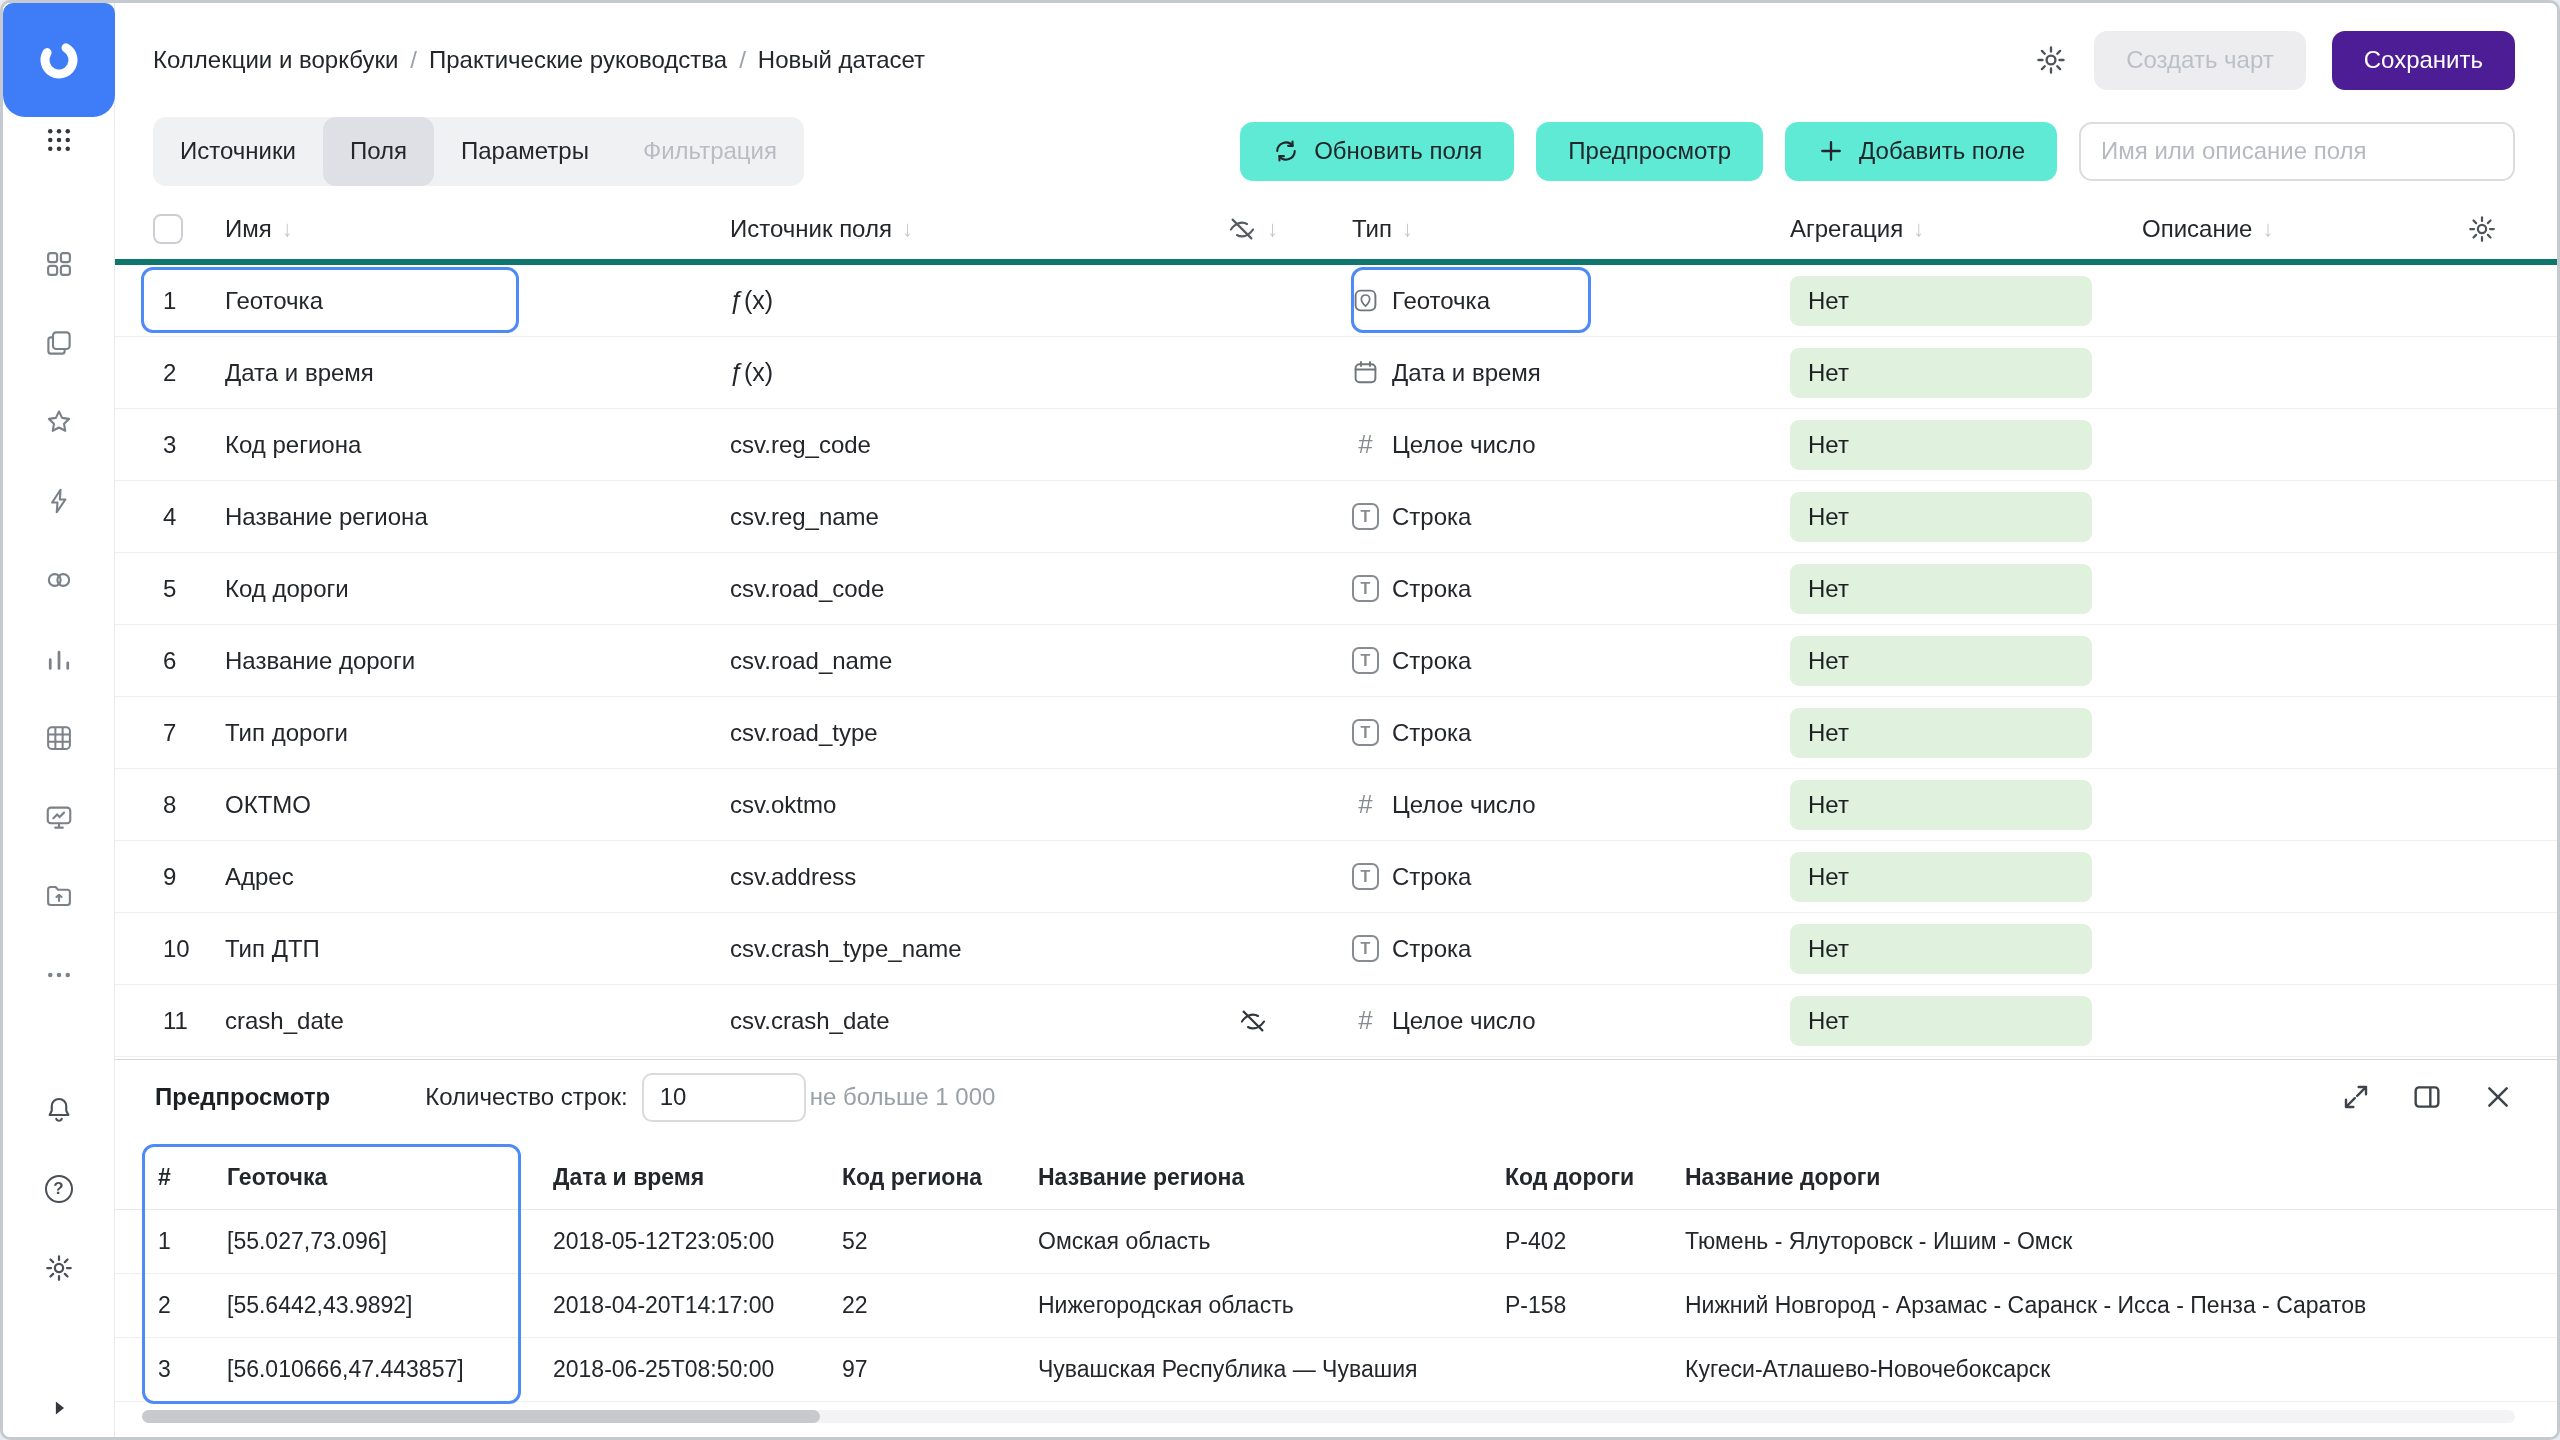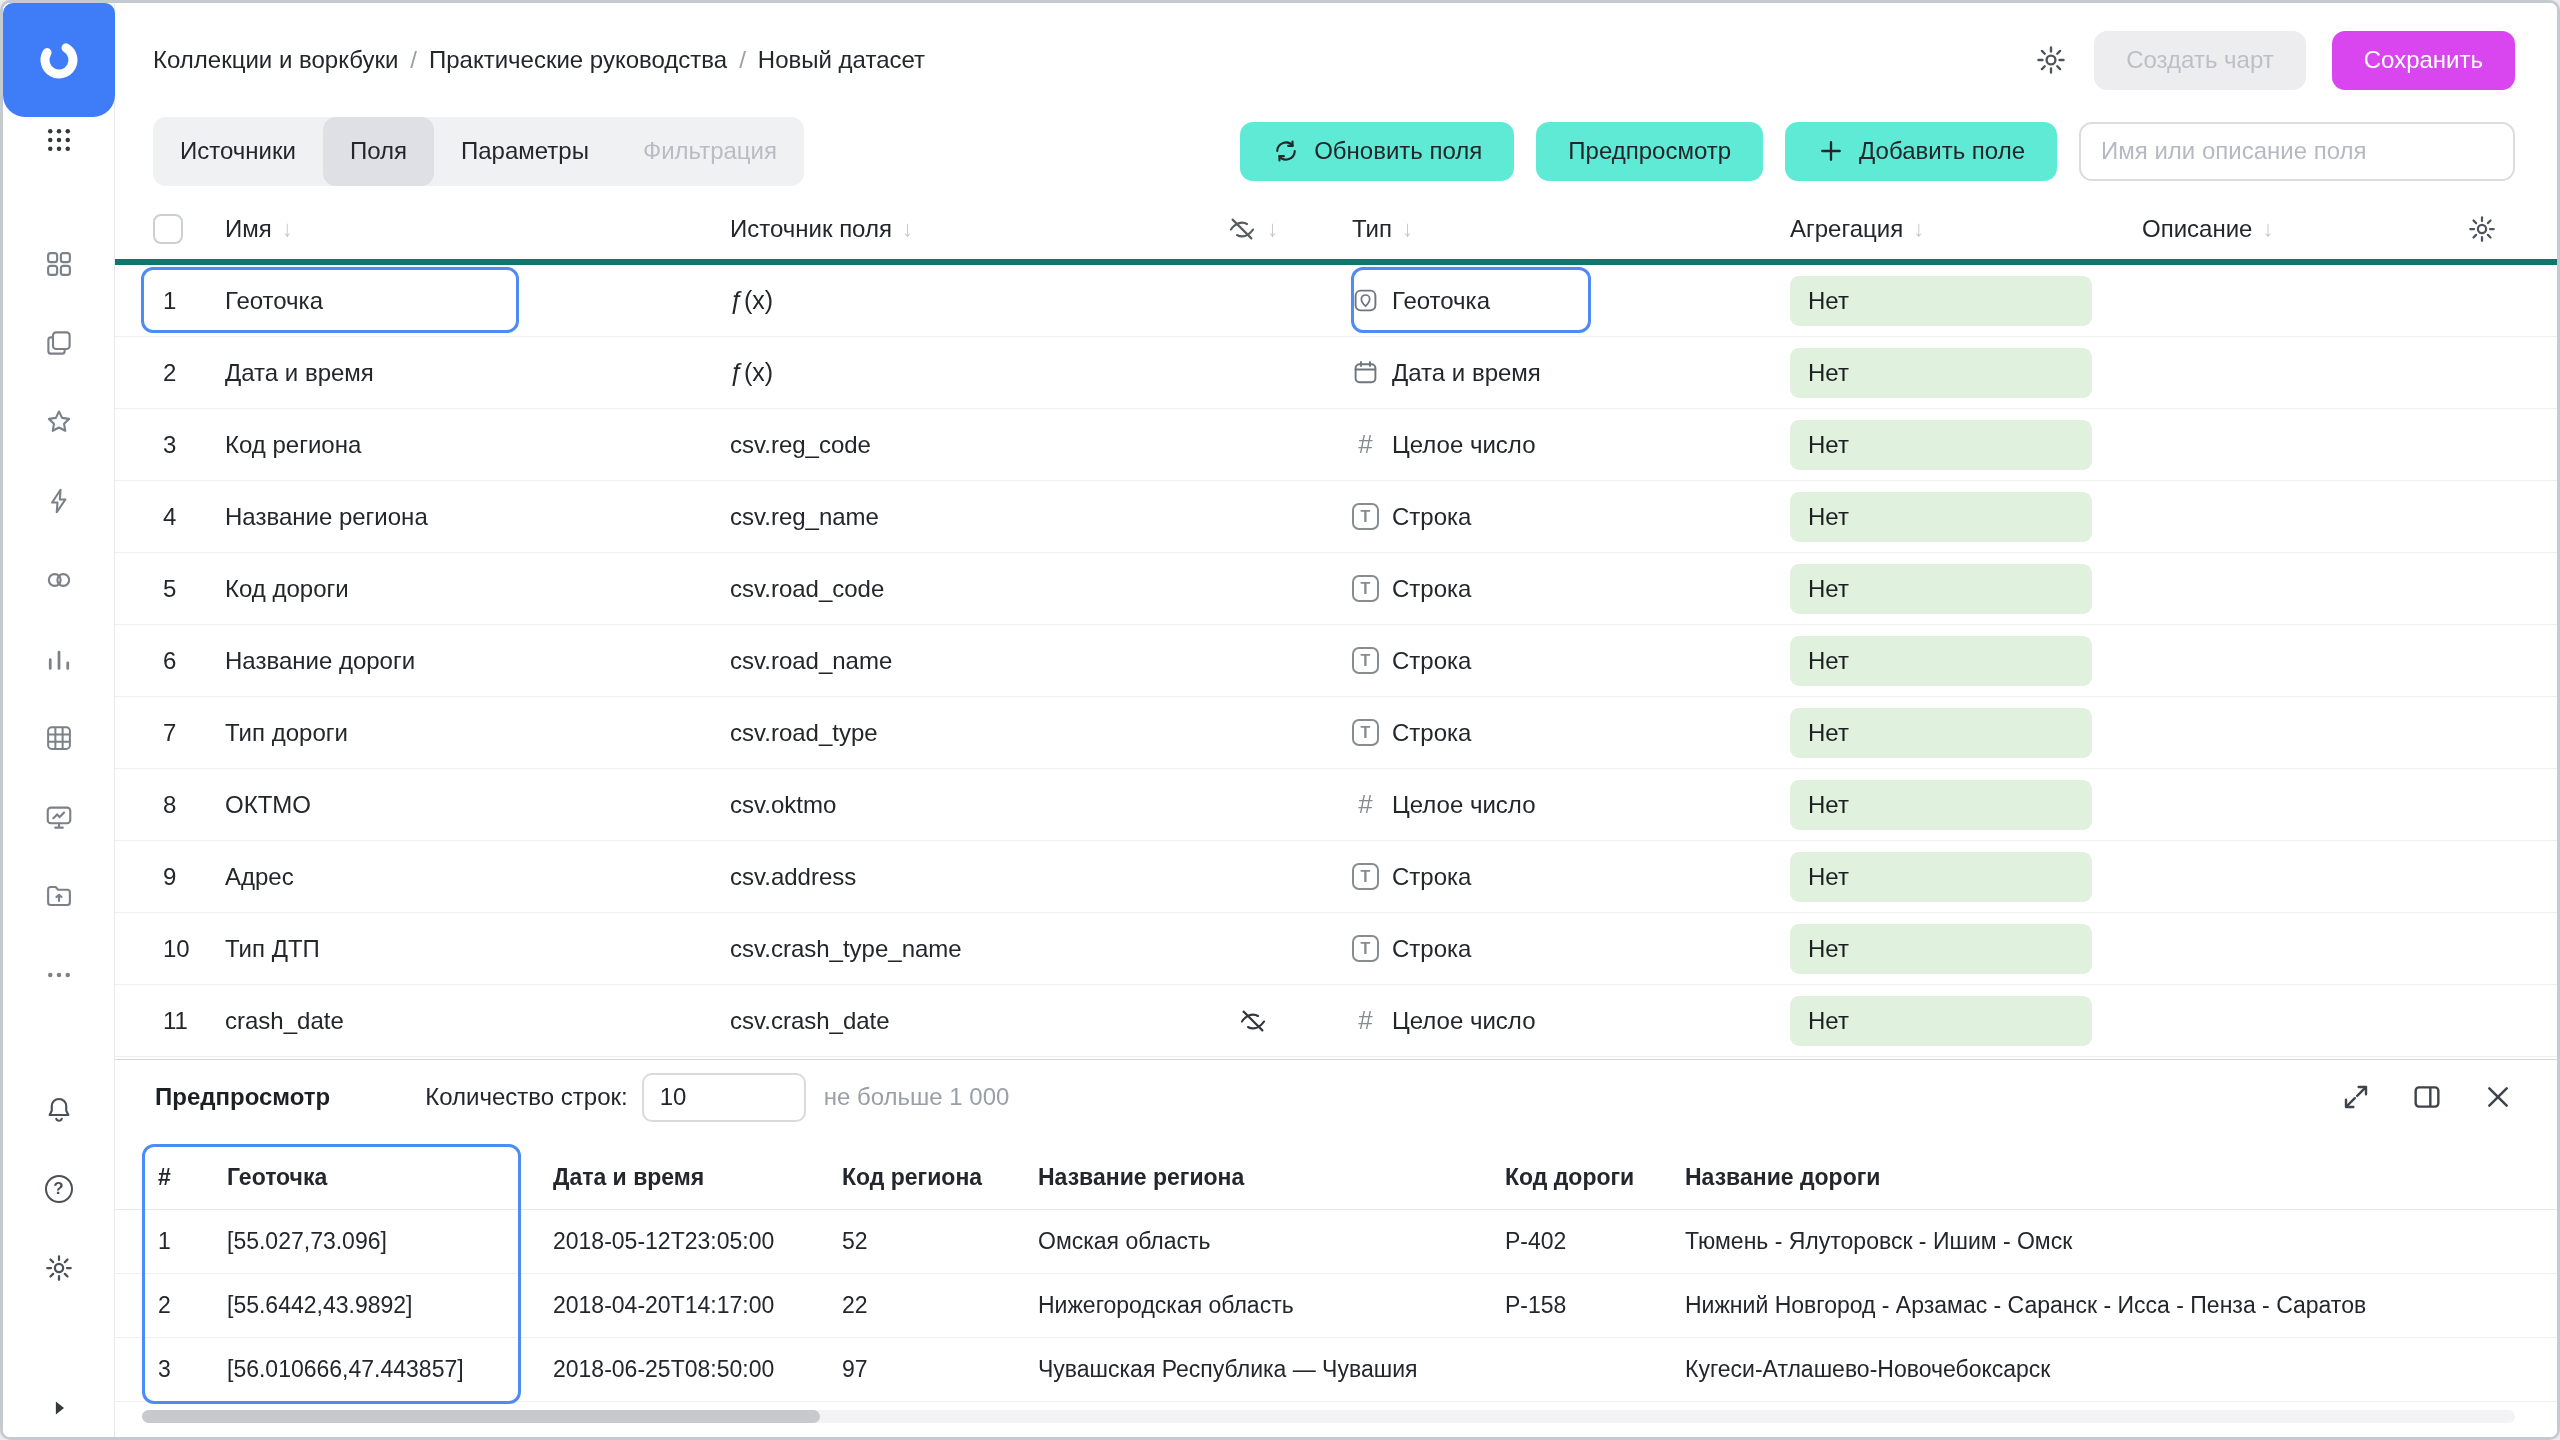--- a/index.html
+++ b/index.html
@@ -25,21 +25,21 @@
 
   .topbar{height:100px;display:flex;align-items:center;padding:14px 42px 0 38px}
   .breadcrumb{display:flex;align-items:center;gap:12px;font-size:24px;color:#23262b}
   .crumb{cursor:default}
   .crumb-sep{color:#9aa0a8}
   .topbar-right{margin-left:auto;display:flex;align-items:center;gap:26px}
   .icon-btn{width:34px;height:34px;color:#4f545b;display:flex;align-items:center;justify-content:center}
   .icon-btn svg{width:32px;height:32px}
   .btn{height:59px;border-radius:13px;border:none;font-size:24px;font-family:inherit;padding:0 32px;display:flex;align-items:center;gap:14px;cursor:pointer}
   .btn-disabled{background:#ededef;color:#bcc0c6}
-  .btn-primary{background:#d946ef;color:#fff}
+  .btn-primary{background:#4c1d95;color:#fff}
   .btn-gray{background:#5eead4;color:#23262b}
 
   .toolbar{height:96px;display:flex;align-items:center;padding:0 42px 0 38px}
   .tabs{display:flex;background:#f0f1f3;border-radius:13px;height:69px}
   .tab{display:flex;align-items:center;padding:0 27px;font-size:24px;color:#23262b;border-radius:13px;cursor:pointer}
   .tab.active{background:#dee0e5;font-weight:500}
   .tab.disabled{color:#b9bdc3;cursor:default}
   .toolbar-right{margin-left:auto;display:flex;align-items:center;gap:22px}
   .btn .b-ic{width:28px;height:28px;display:flex}
   .btn .b-ic svg{width:28px;height:28px}
@@ -72,21 +72,21 @@
   .hlbox{position:absolute;top:2px;height:66px;border:3px solid #4e8bf7;border-radius:12px;pointer-events:none}
   .hl-name{left:26px;width:378px}
   .hl-type{left:1236px;width:240px}
 
   
   .preview{position:absolute;left:0;right:0;top:1056px;bottom:0;background:#fff;border-top:1px solid #d6d7d9}
   .pbar{height:74px;display:flex;align-items:center;padding:0 42px 0 40px}
   .ptitle{font-size:24px;font-weight:600;color:#1d2023}
   .plabel{margin-left:95px;font-size:24px;color:#23262b}
   .rows-input{margin-left:14px;width:164px;height:49px;border:2px solid #d8dade;border-radius:10px;font-size:24px;font-family:inherit;padding:0 16px;color:#23262b;outline:none}
-  .phint{margin-left:18px;font-size:24px;color:#9aa0a7}
+  .phint{margin-left:4px;font-size:24px;color:#9aa0a7}
   .pbar-icons{margin-left:auto;display:flex;gap:37px;color:#3f444a}
   .pbar-icons .icon-btn{color:#3f444a}
 
   .ptable{position:relative;margin-top:12px}
   .pgrid{display:grid;grid-template-columns:69px 326px 289px 196px 467px 180px 1fr;padding:0 40px 0 43px;align-items:center;height:64px;font-size:23px;color:#23262b}
   .phead{font-weight:600;border-bottom:1px solid #e7e8ea}
   .prow{border-bottom:1px solid #efeff1}
   .phl{position:absolute;left:27px;top:-2px;width:379px;height:260px;border:3px solid #4e8bf7;border-radius:12px;pointer-events:none}
 
   .hscroll{position:absolute;left:27px;right:42px;bottom:14px;height:13px;border-radius:7px;background:#f3f3f5}

